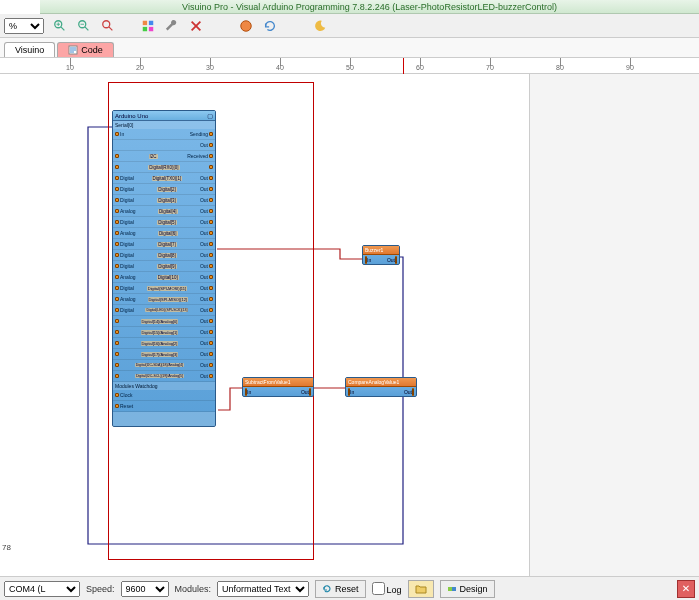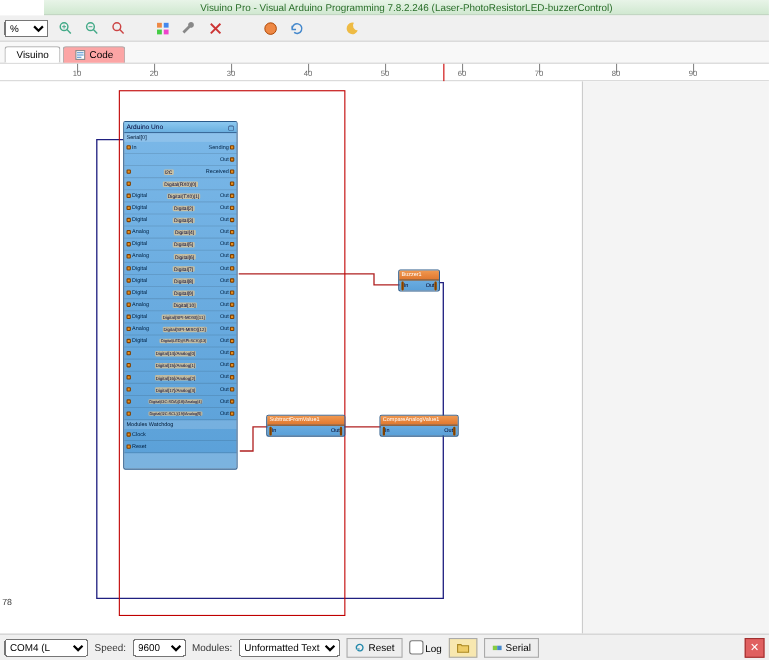--- a/index.html
+++ b/index.html
@@ -485,19 +485,19 @@
   <button class="bb-btn" style="background:#f8e8b0">
       <svg width="12" height="10" viewBox="0 0 12 10">
         <path d="M1 2 L4 2 L5 3 L11 3 L11 9 L1 9 Z" fill="#ec6" stroke="#a82"></path>
       </svg>
     </button>
   <button class="bb-btn">
       <svg width="10" height="10" viewBox="0 0 10 10">
         <rect x="1" y="3" width="4" height="4" fill="#8c4"></rect>
         <rect x="5" y="3" width="4" height="4" fill="#48c"></rect>
       </svg>
-      <span>Serial</span>
+      <span>Design</span>
     </button>
   <span class="bb-spacer"></span>
   <div class="bb-close">
       <span>✕</span>
     </div>
 </div>
 
 </body></html>

